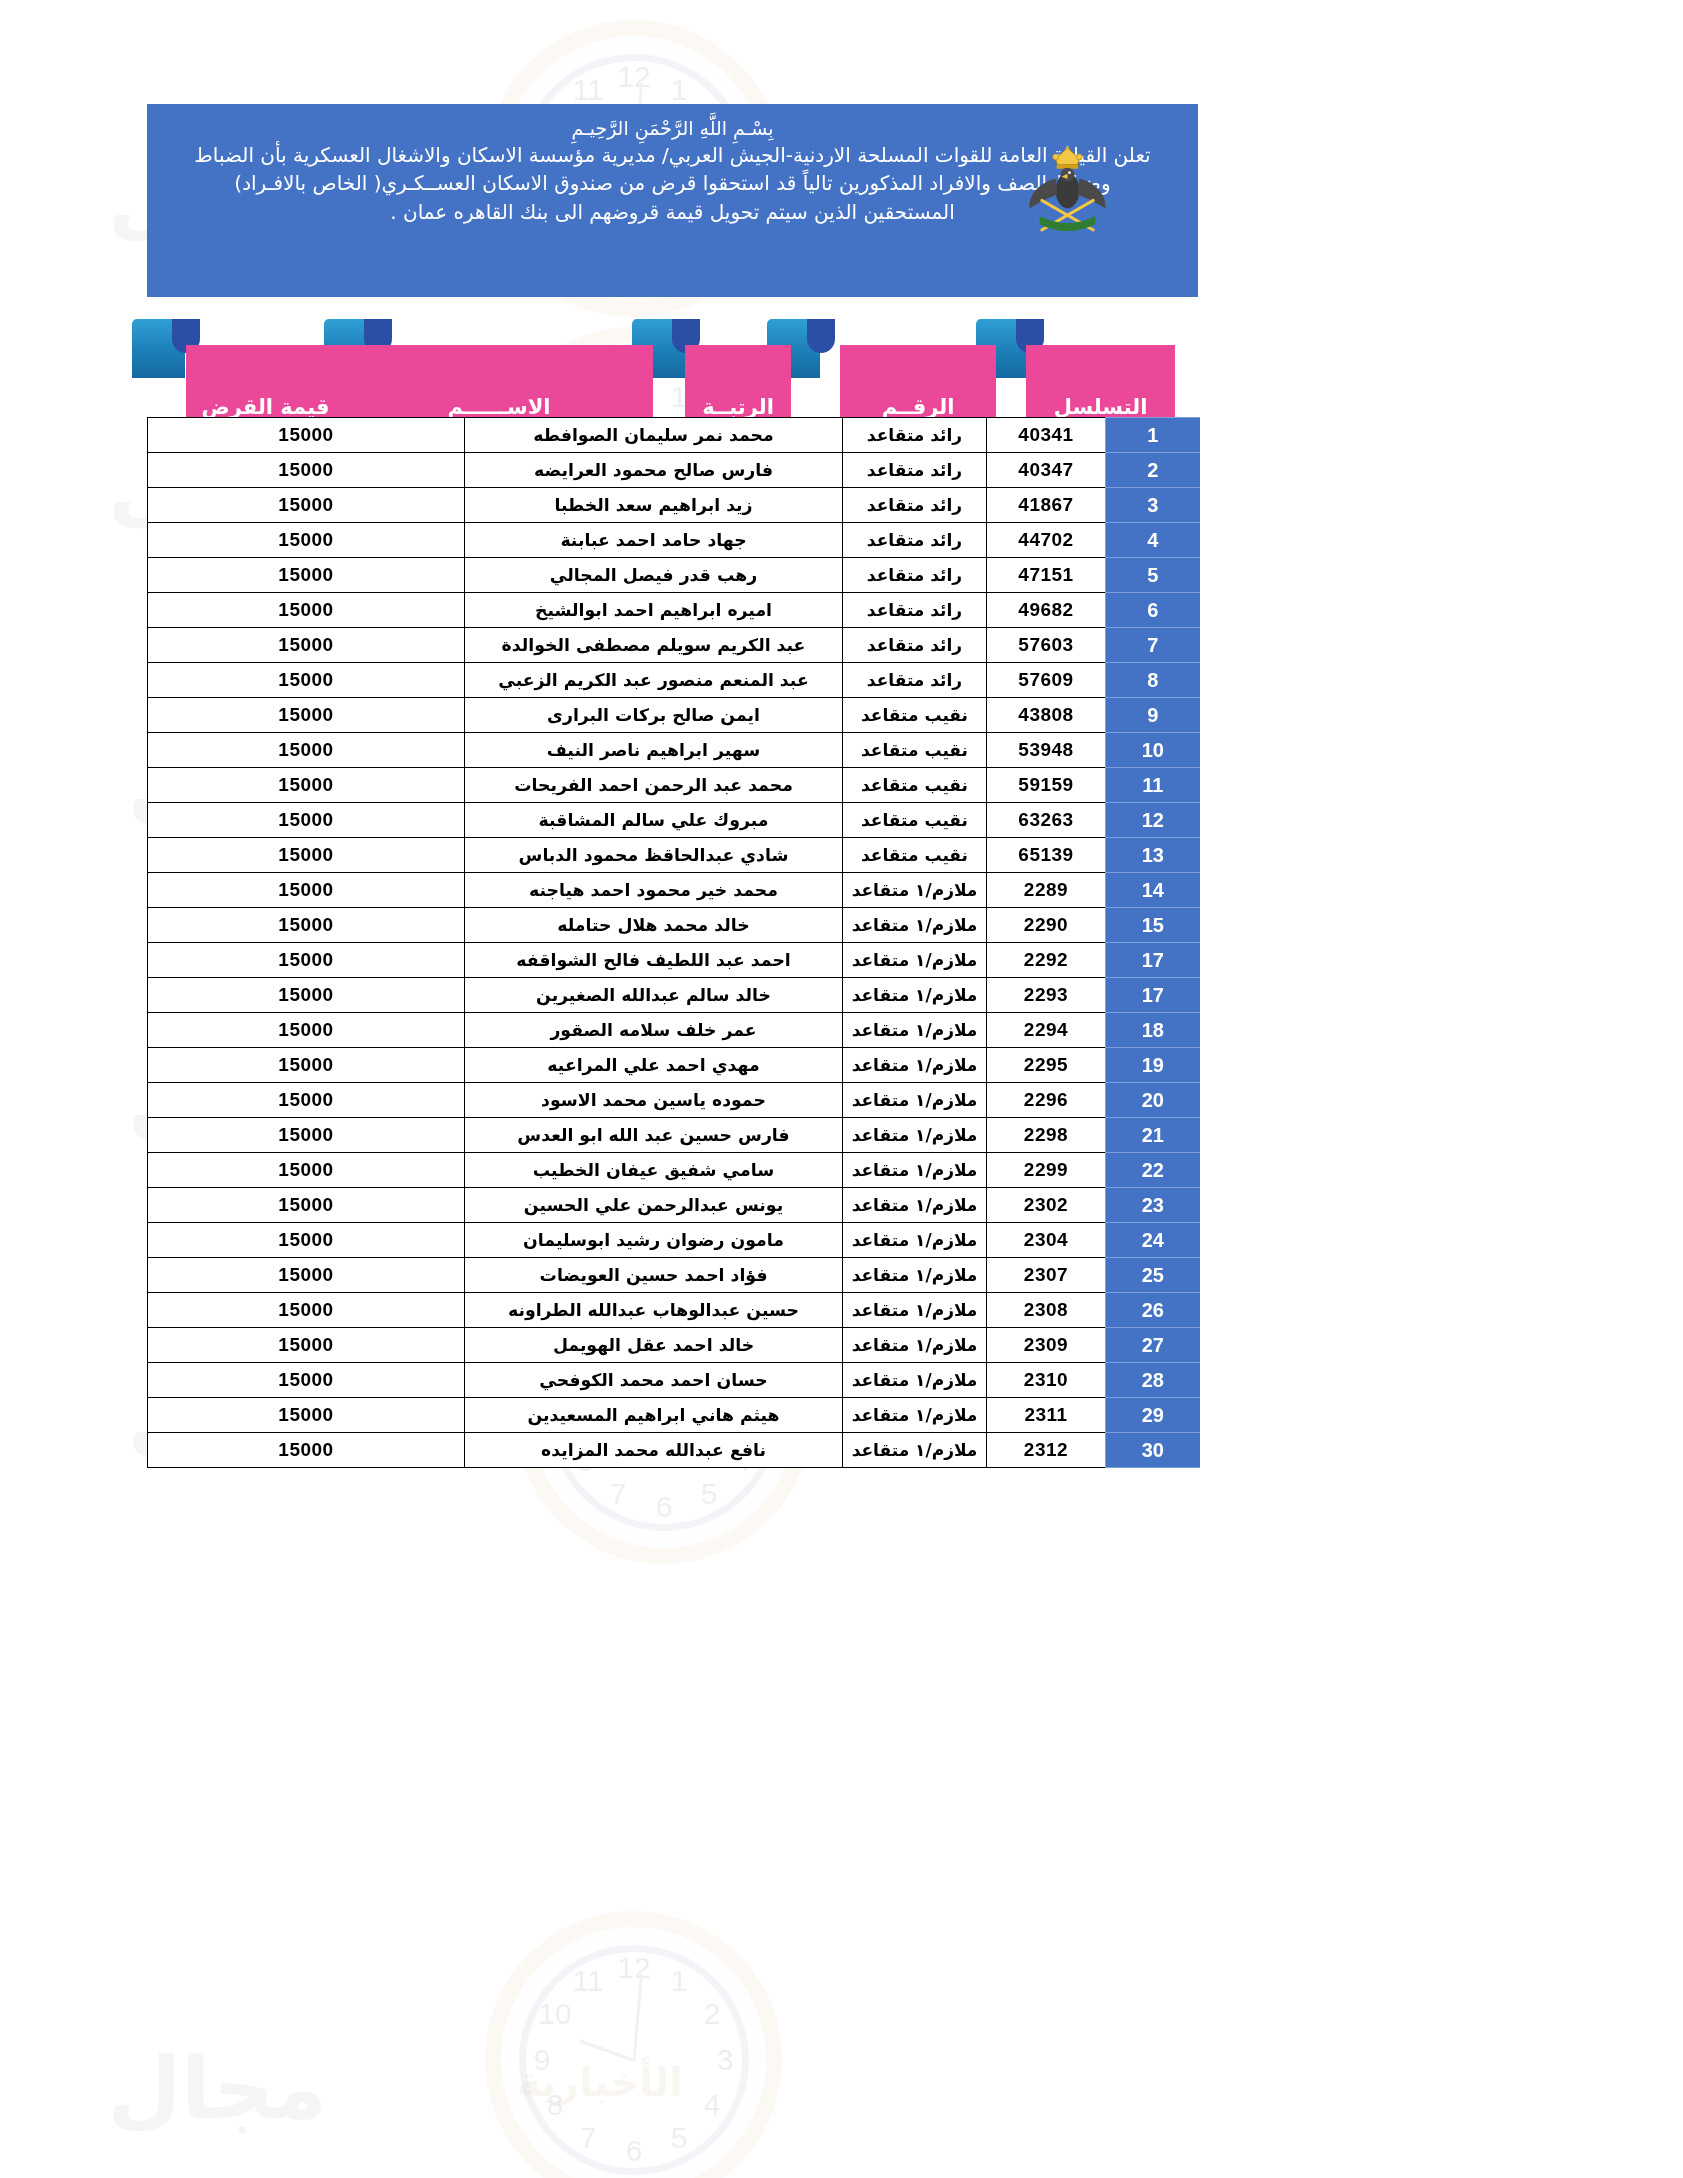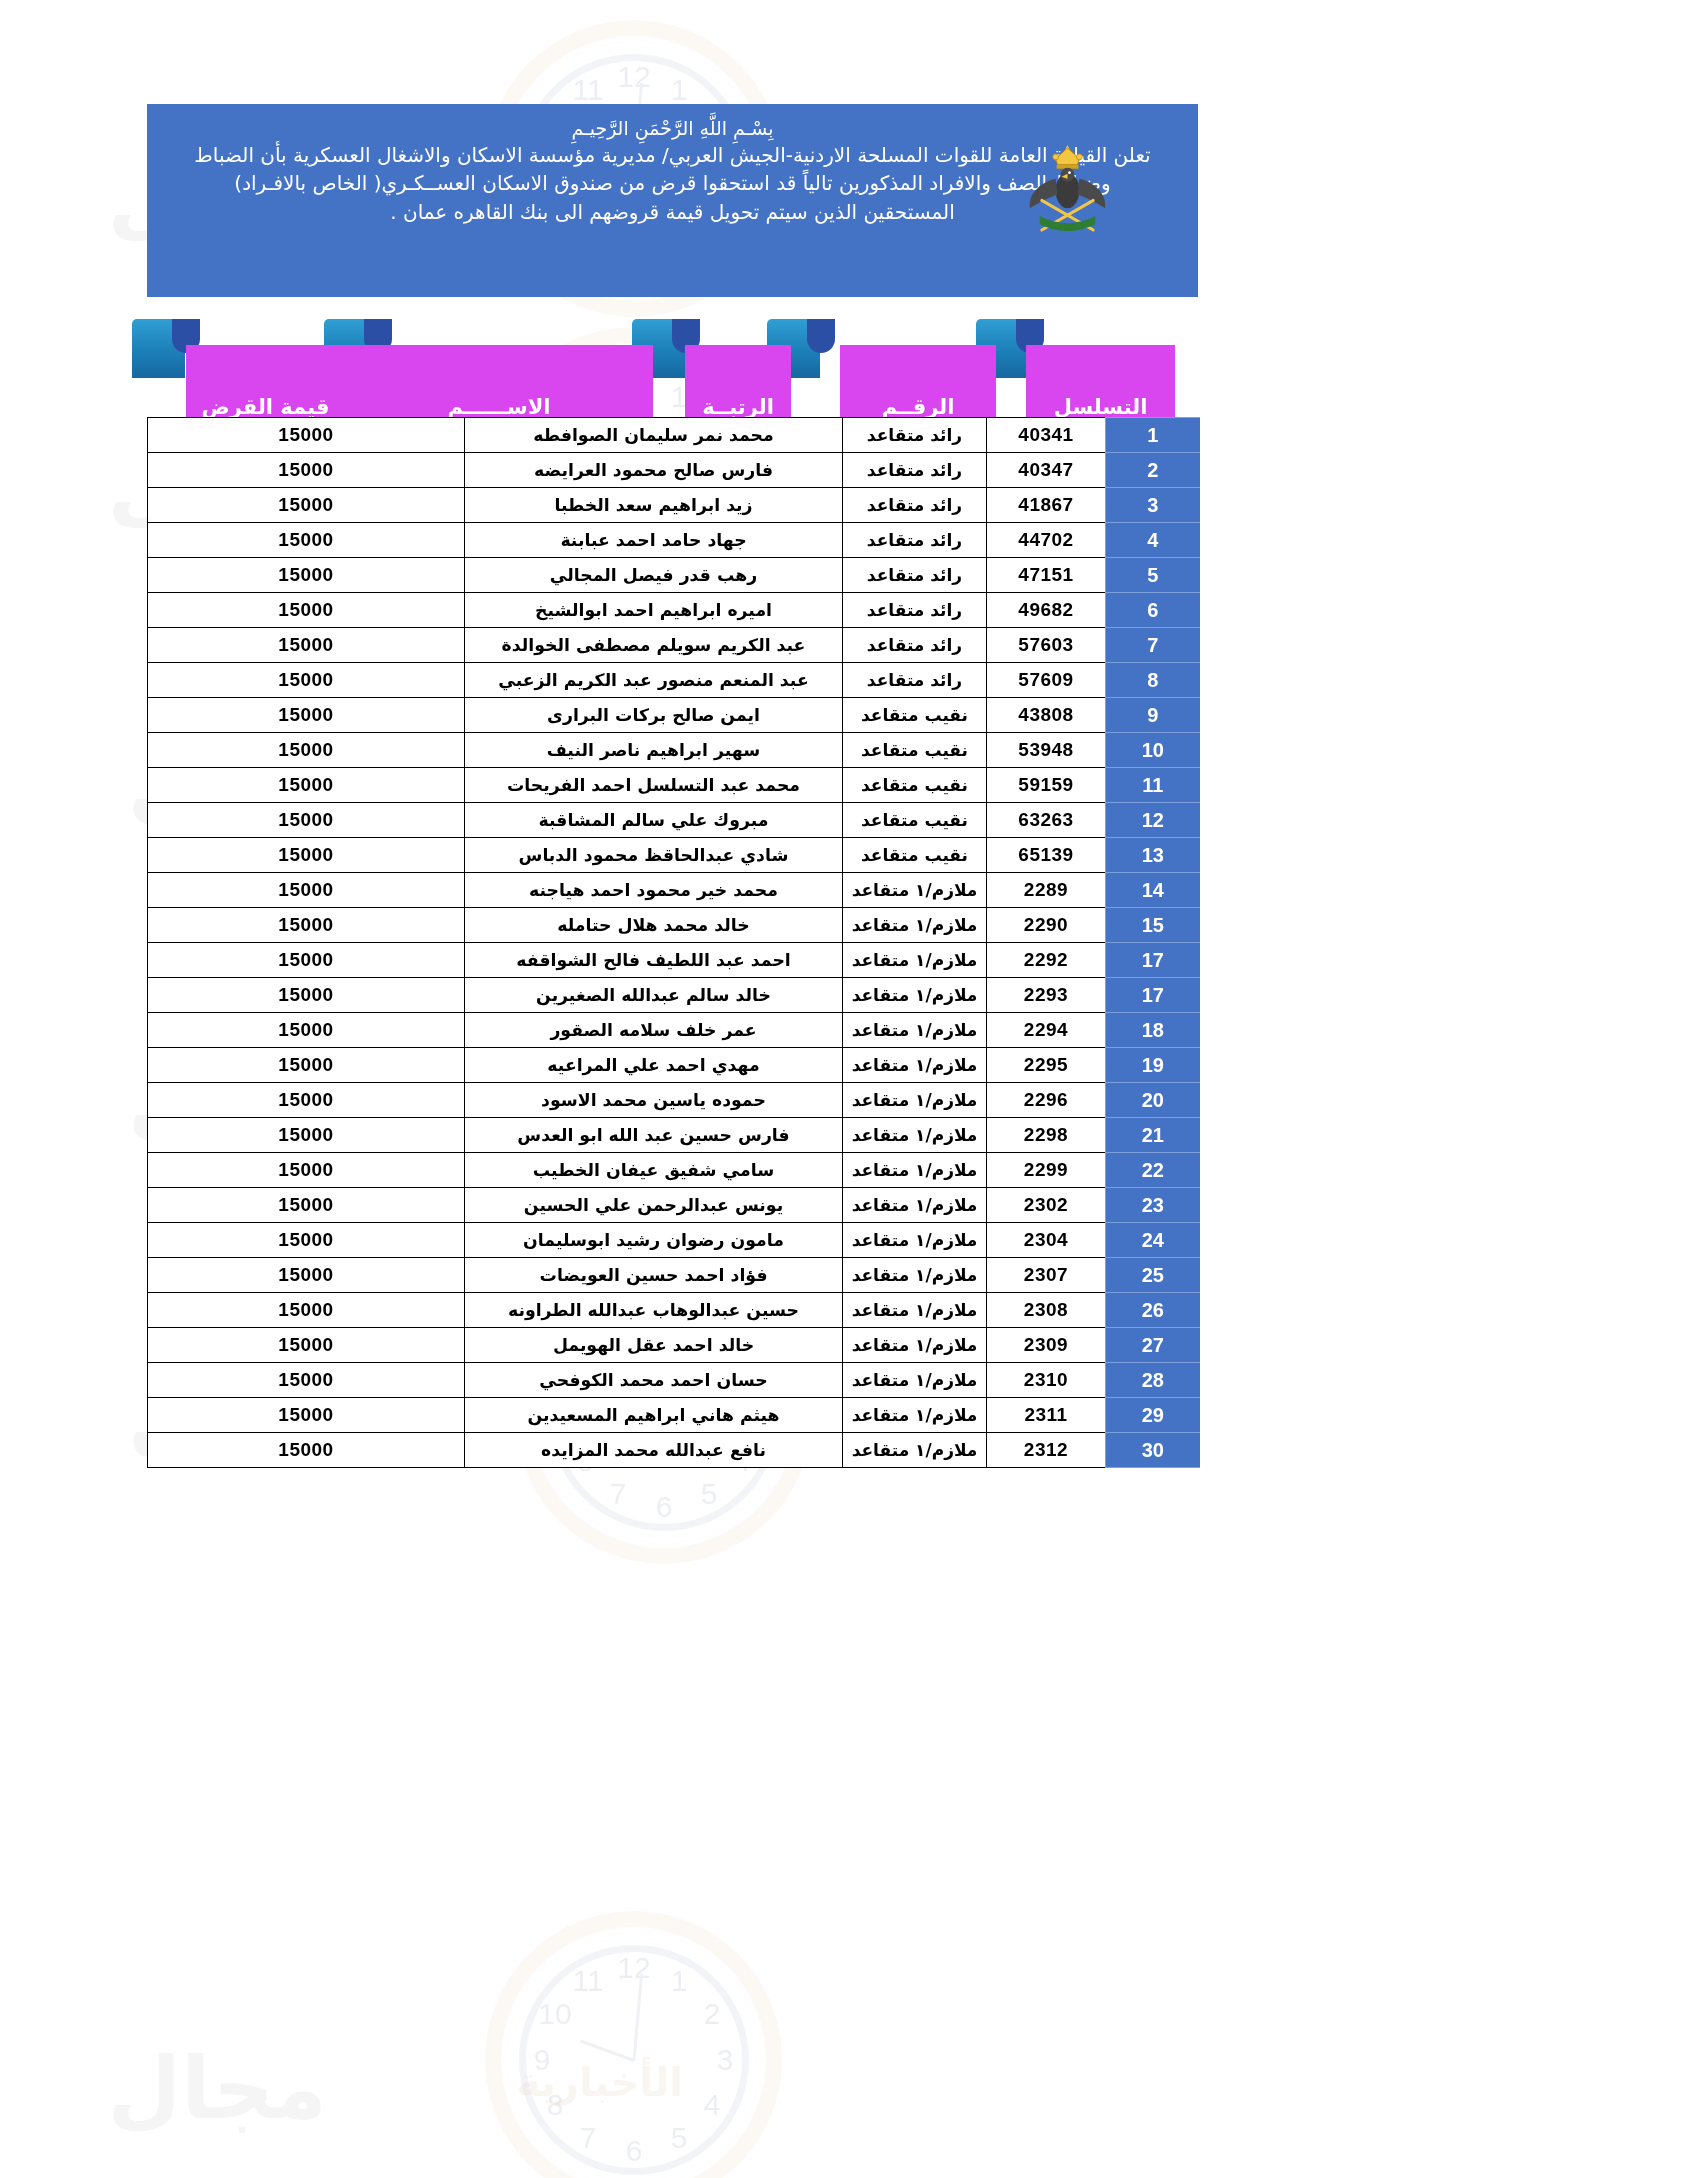--- a/index.html
+++ b/index.html
@@ -132,21 +132,21 @@
     top: 0;
     width: 28px;
     height: 34px;
     background: #2a4fa5;
     border-radius: 0 0 16px 16px;
   }
   .hcell {
     position: absolute;
     top: 26px;
     height: 83px;
-    background: #d946ef;
+    background: #ec4899;
     color: #ffffff;
     font-weight: bold;
     font-size: 21px;
     display: flex;
     align-items: flex-end;
     justify-content: center;
     padding-bottom: 9px;
     box-sizing: border-box;
     font-family: "DejaVu Sans", sans-serif;
     letter-spacing: 0.5px;
@@ -476,21 +476,21 @@
         <td class="seq">10</td>
         <td class="num">53948</td>
         <td class="rank">نقيب متقاعد</td>
         <td class="name">سهير ابراهيم ناصر النيف</td>
         <td class="loan">15000</td>
       </tr>
       <tr>
         <td class="seq">11</td>
         <td class="num">59159</td>
         <td class="rank">نقيب متقاعد</td>
-        <td class="name">محمد عبد التسلسل احمد الفريحات</td>
+        <td class="name">محمد عبد الرحمن احمد الفريحات</td>
         <td class="loan">15000</td>
       </tr>
       <tr>
         <td class="seq">12</td>
         <td class="num">63263</td>
         <td class="rank">نقيب متقاعد</td>
         <td class="name">مبروك علي سالم المشاقبة</td>
         <td class="loan">15000</td>
       </tr>
       <tr>

